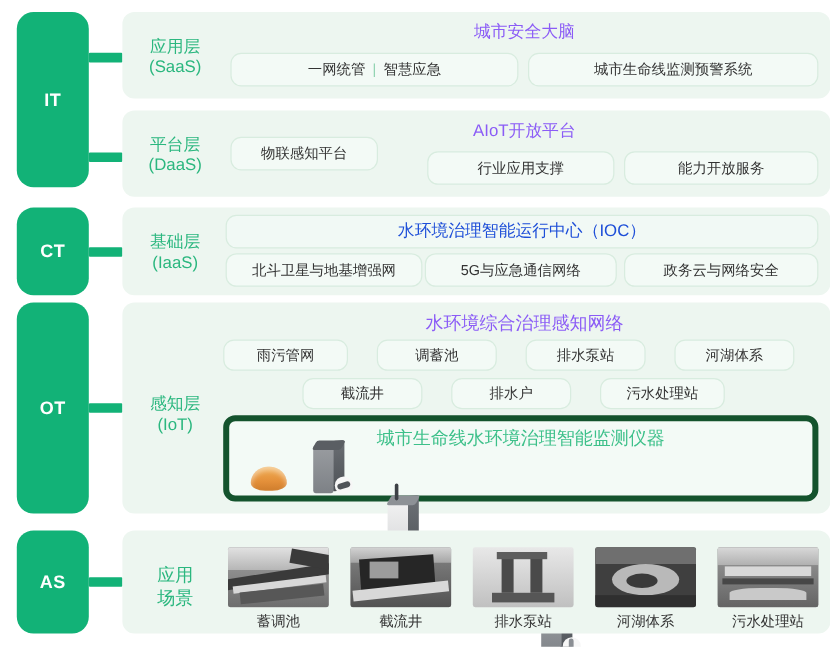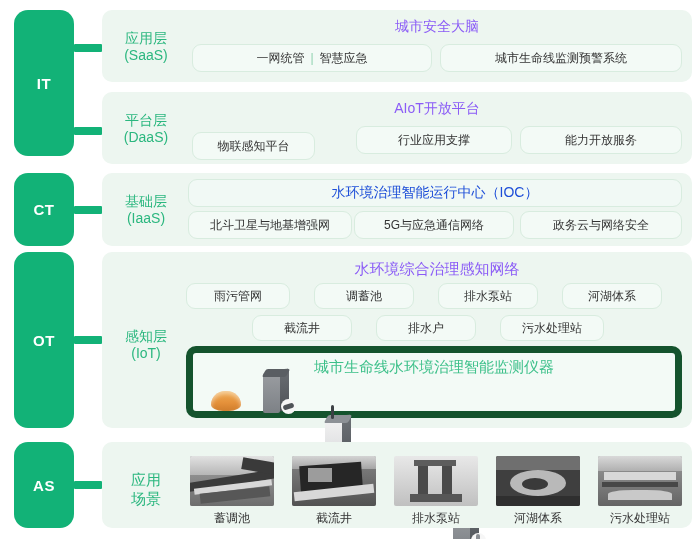--- a/index.html
+++ b/index.html
@@ -71,21 +71,21 @@
     color:#1d4ed8;
     font-size:14px;
     background:#f1f9f5;
   }
   .pill .sep{color:#8fd3b0;margin:0 6px;font-weight:normal;}
 
   .inner-box{
     position:absolute;
     box-sizing:border-box;
     background:#f3faf6;
-    border:7px solid #14532d;
+    border:5px solid #14532d;
     border-radius:10px;
   }
   .inner-title{
     position:absolute;left:0;right:0;
     text-align:center;
     color:#3dc08a;
     font-size:15px;
     white-space:nowrap;
   }
 
@@ -188,21 +188,21 @@
       <span>城市生命线监测预警系统</span>
     </div>
   </div>
 
   <div class="panel" style="left:102px;top:92px;width:590px;height:72px;padding-left:48px;">
     <div class="layer-name" style="left:8px;top:20px;width:72px;">
       <span class="cn">平台层</span>
       <span class="en">(DaaS)</span>
     </div>
     <div class="panel-title" style="top:8px;padding-left:80px;">AIoT开放平台</div>
-    <div class="pill" style="left:90px;top:40px;width:123px;height:28px;">
+    <div class="pill" style="left:90px;top:22px;width:123px;height:28px;">
       <span>物联感知平台</span>
     </div>
     <div class="pill" style="left:254px;top:34px;width:156px;height:28px;">
       <span>行业应用支撑</span>
     </div>
     <div class="pill" style="left:418px;top:34px;width:162px;height:28px;">
       <span>能力开放服务</span>
     </div>
   </div>
 

